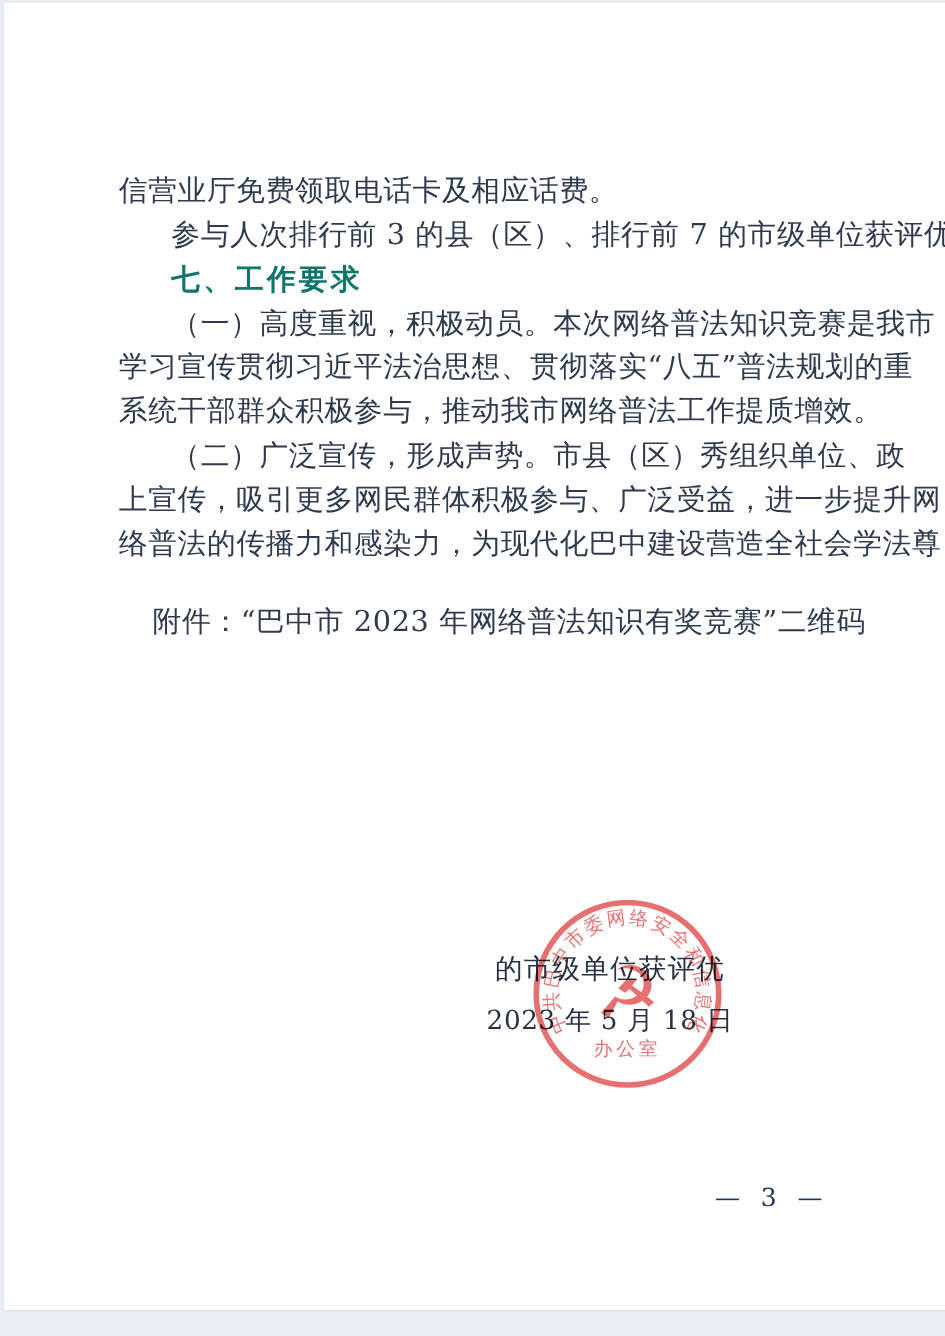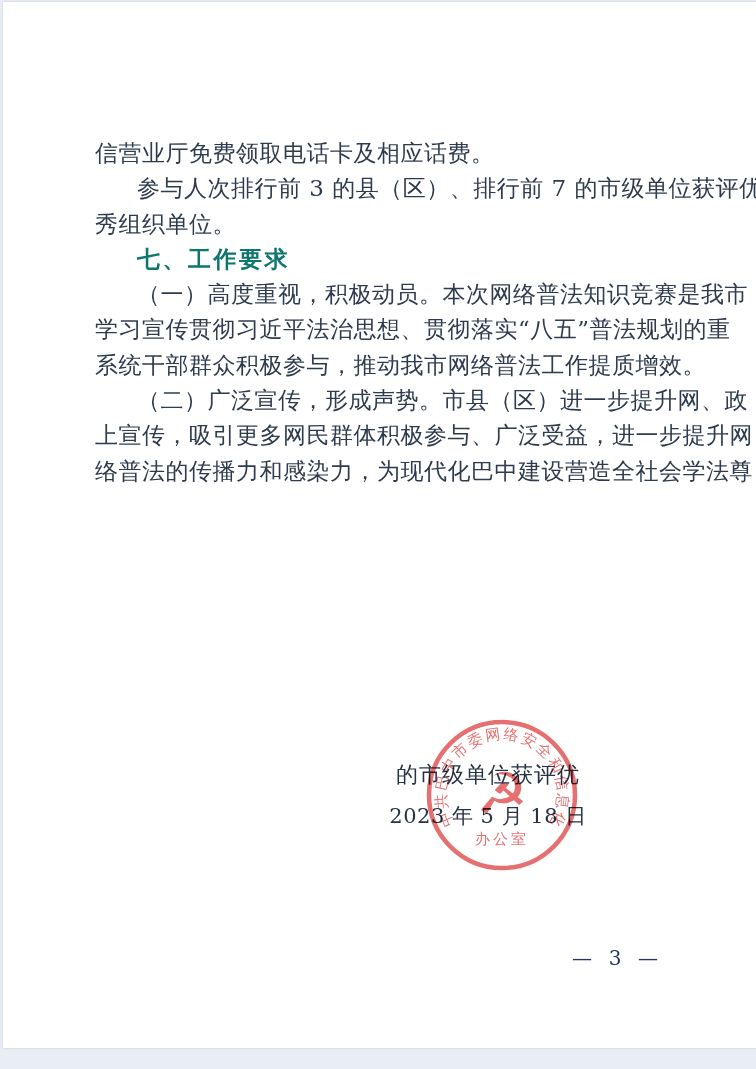--- a/index.html
+++ b/index.html
@@ -51,28 +51,28 @@
 </style>
 </head>
 <body>
 
 <div class="canvas">
   <div class="page"></div>
 
   <div class="doc">
     <div class="line"><span>信营业厅免费领取电话卡及相应话费。</span></div>
     <div class="line indent"><span>参与人次排行前 3 的县（区）、排行前 7 的市级单位获评优</span></div>
-    <div class="line"><span>秀组织单位。</span></div>
     <div class="line indent heading"><span>七、工作要求</span></div>
     <div class="line indent"><span class="lead">（一）高度重视，积极动员。</span><span>本次网络普法知识竞赛是我市</span></div>
     <div class="line"><span>学习宣传贯彻习近平法治思想、贯彻落实“八五”普法规划的重</span></div>
     <div class="line"><span>系统干部群众积极参与，推动我市网络普法工作提质增效。</span></div>
-    <div class="line indent"><span class="lead">（二）广泛宣传，形成声势。</span><span>市县（区）进一步提升网、政</span></div>
+    <div class="line indent"><span class="lead">（二）广泛宣传，形成声势。</span><span>市县（区）秀组织单位、政</span></div>
     <div class="line"><span>上宣传，吸引更多网民群体积极参与、广泛受益，进一步提升网</span></div>
     <div class="line"><span>络普法的传播力和感染力，为现代化巴中建设营造全社会学法尊</span></div>
+    <div class="line attachment"><span>附件：“巴中市 2023 年网络普法知识有奖竞赛”二维码</span></div>
   </div>
 
   <div class="signature">
     <div class="sig-org">的市级单位获评优</div>
     <div class="sig-date">2023 年 5 月 18 日</div>
   </div>
 
   <svg class="seal" viewBox="0 0 160 160" xmlns="http://www.w3.org/2000/svg">
     <circle cx="80" cy="80" r="73" fill="none" stroke="#e25757" stroke-width="4.5"></circle>
     <path id="sealArc" d="M 32.5 109.7 A 56 56 0 1 1 127.5 109.7" fill="none"></path>

